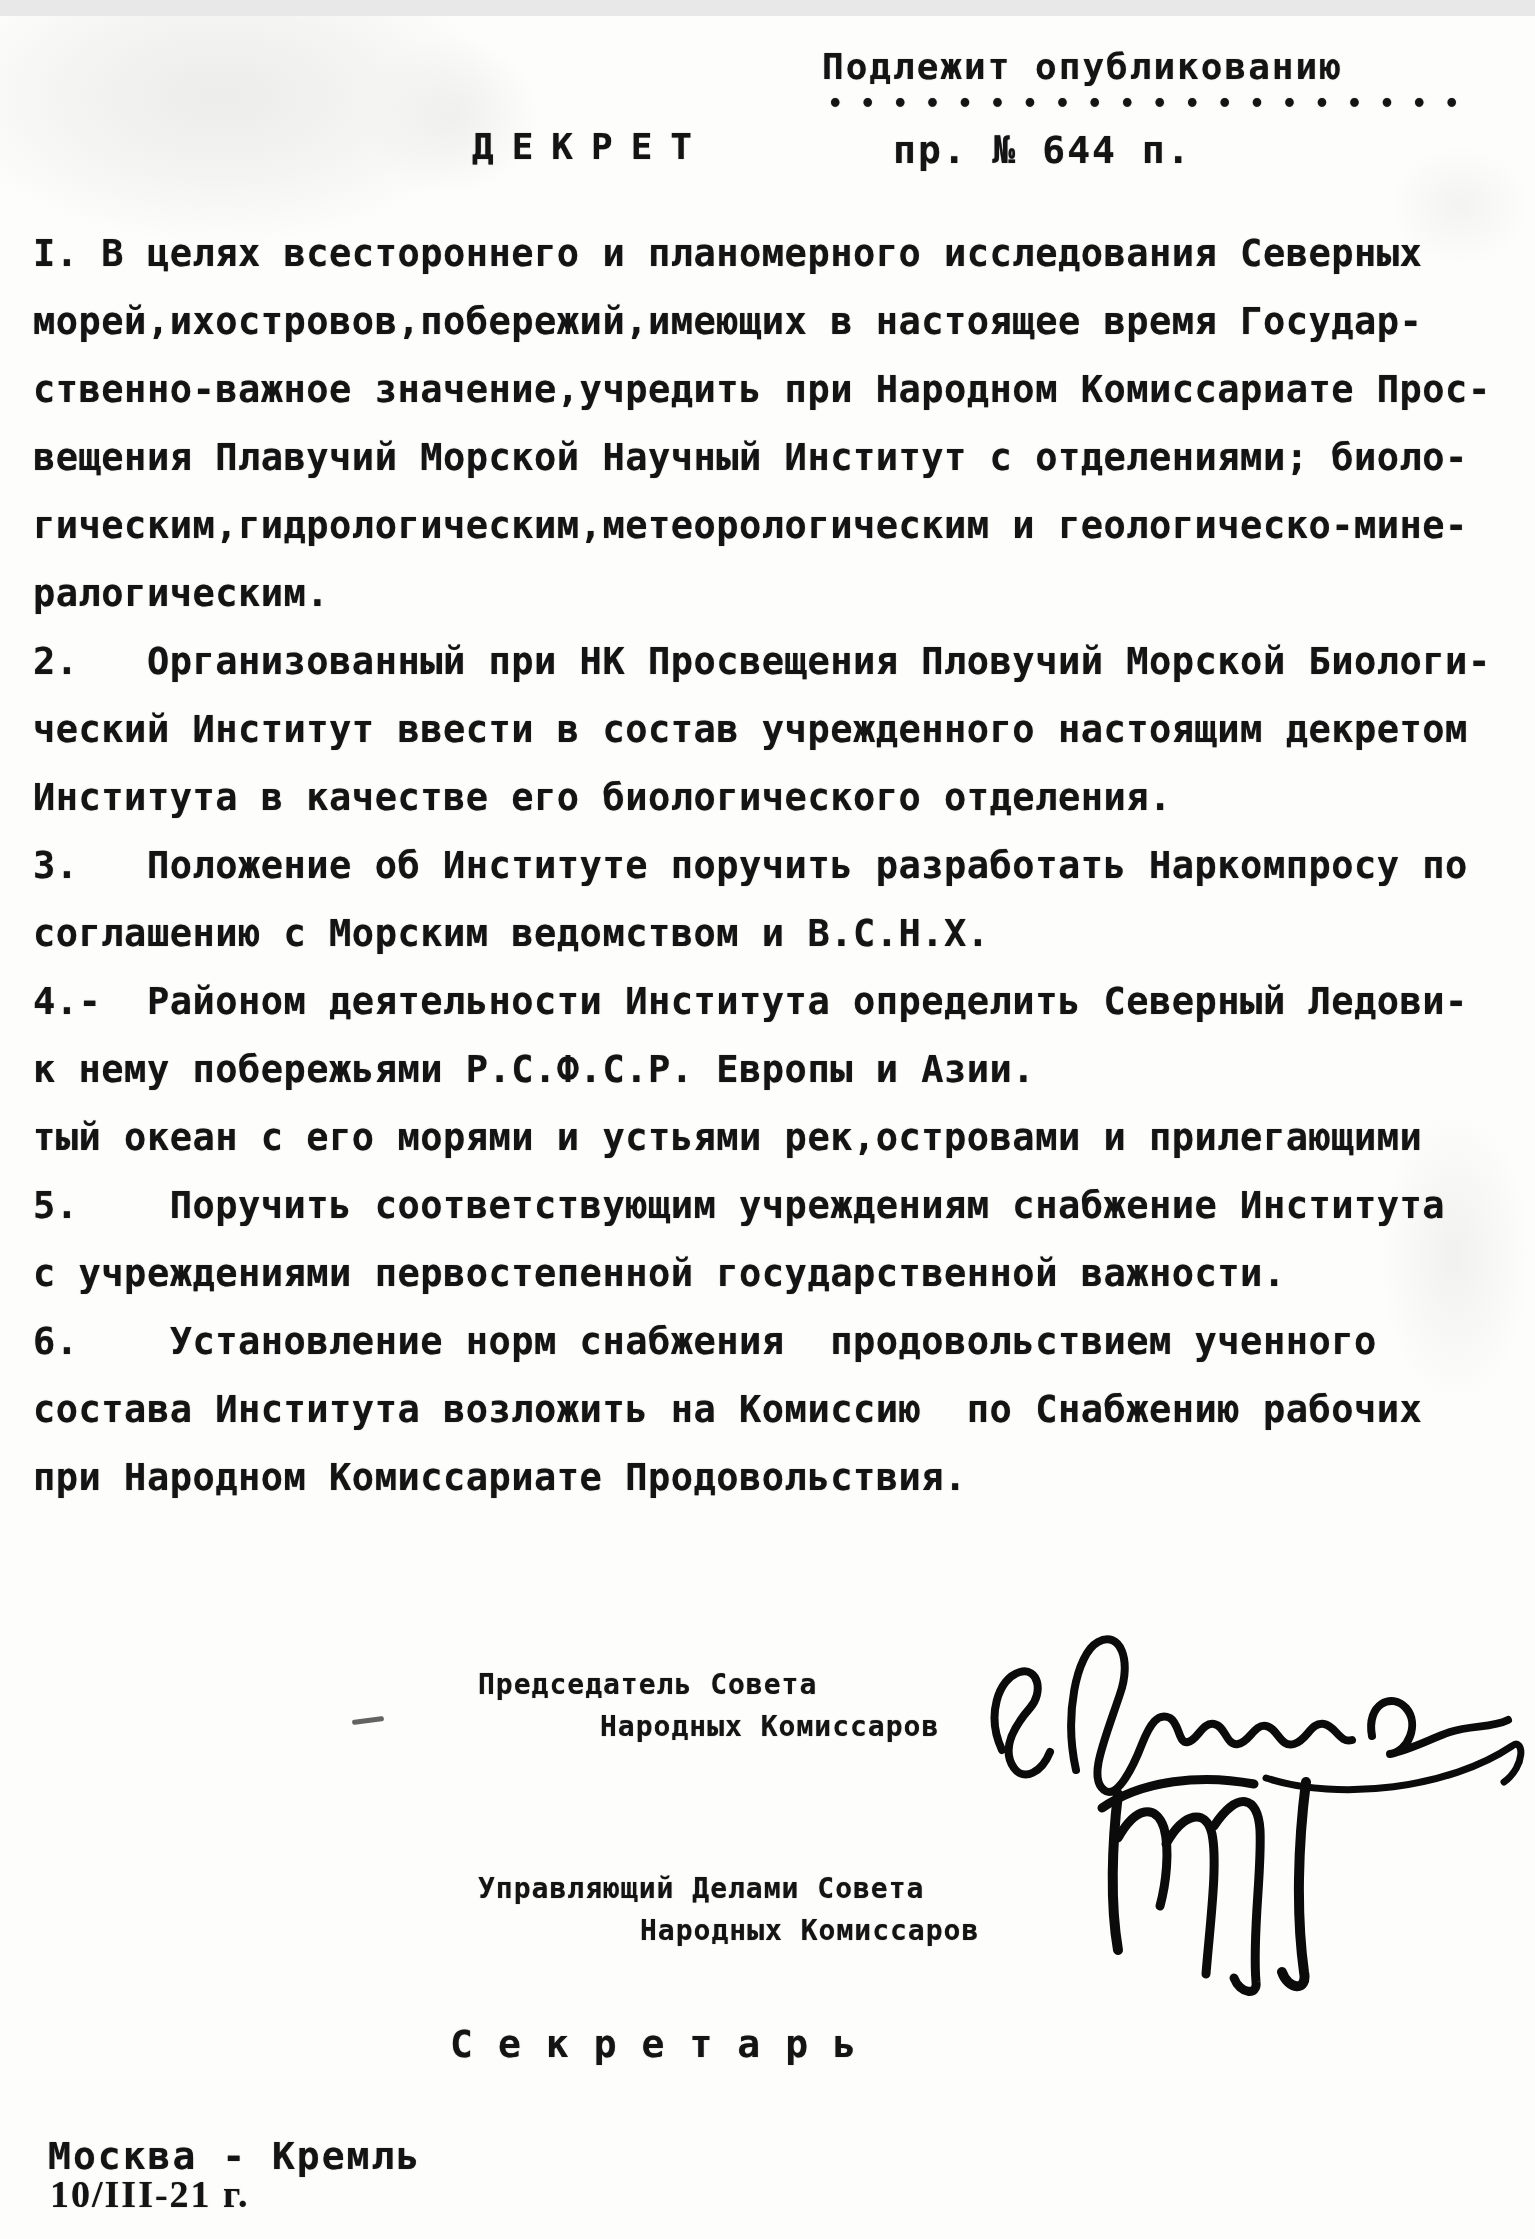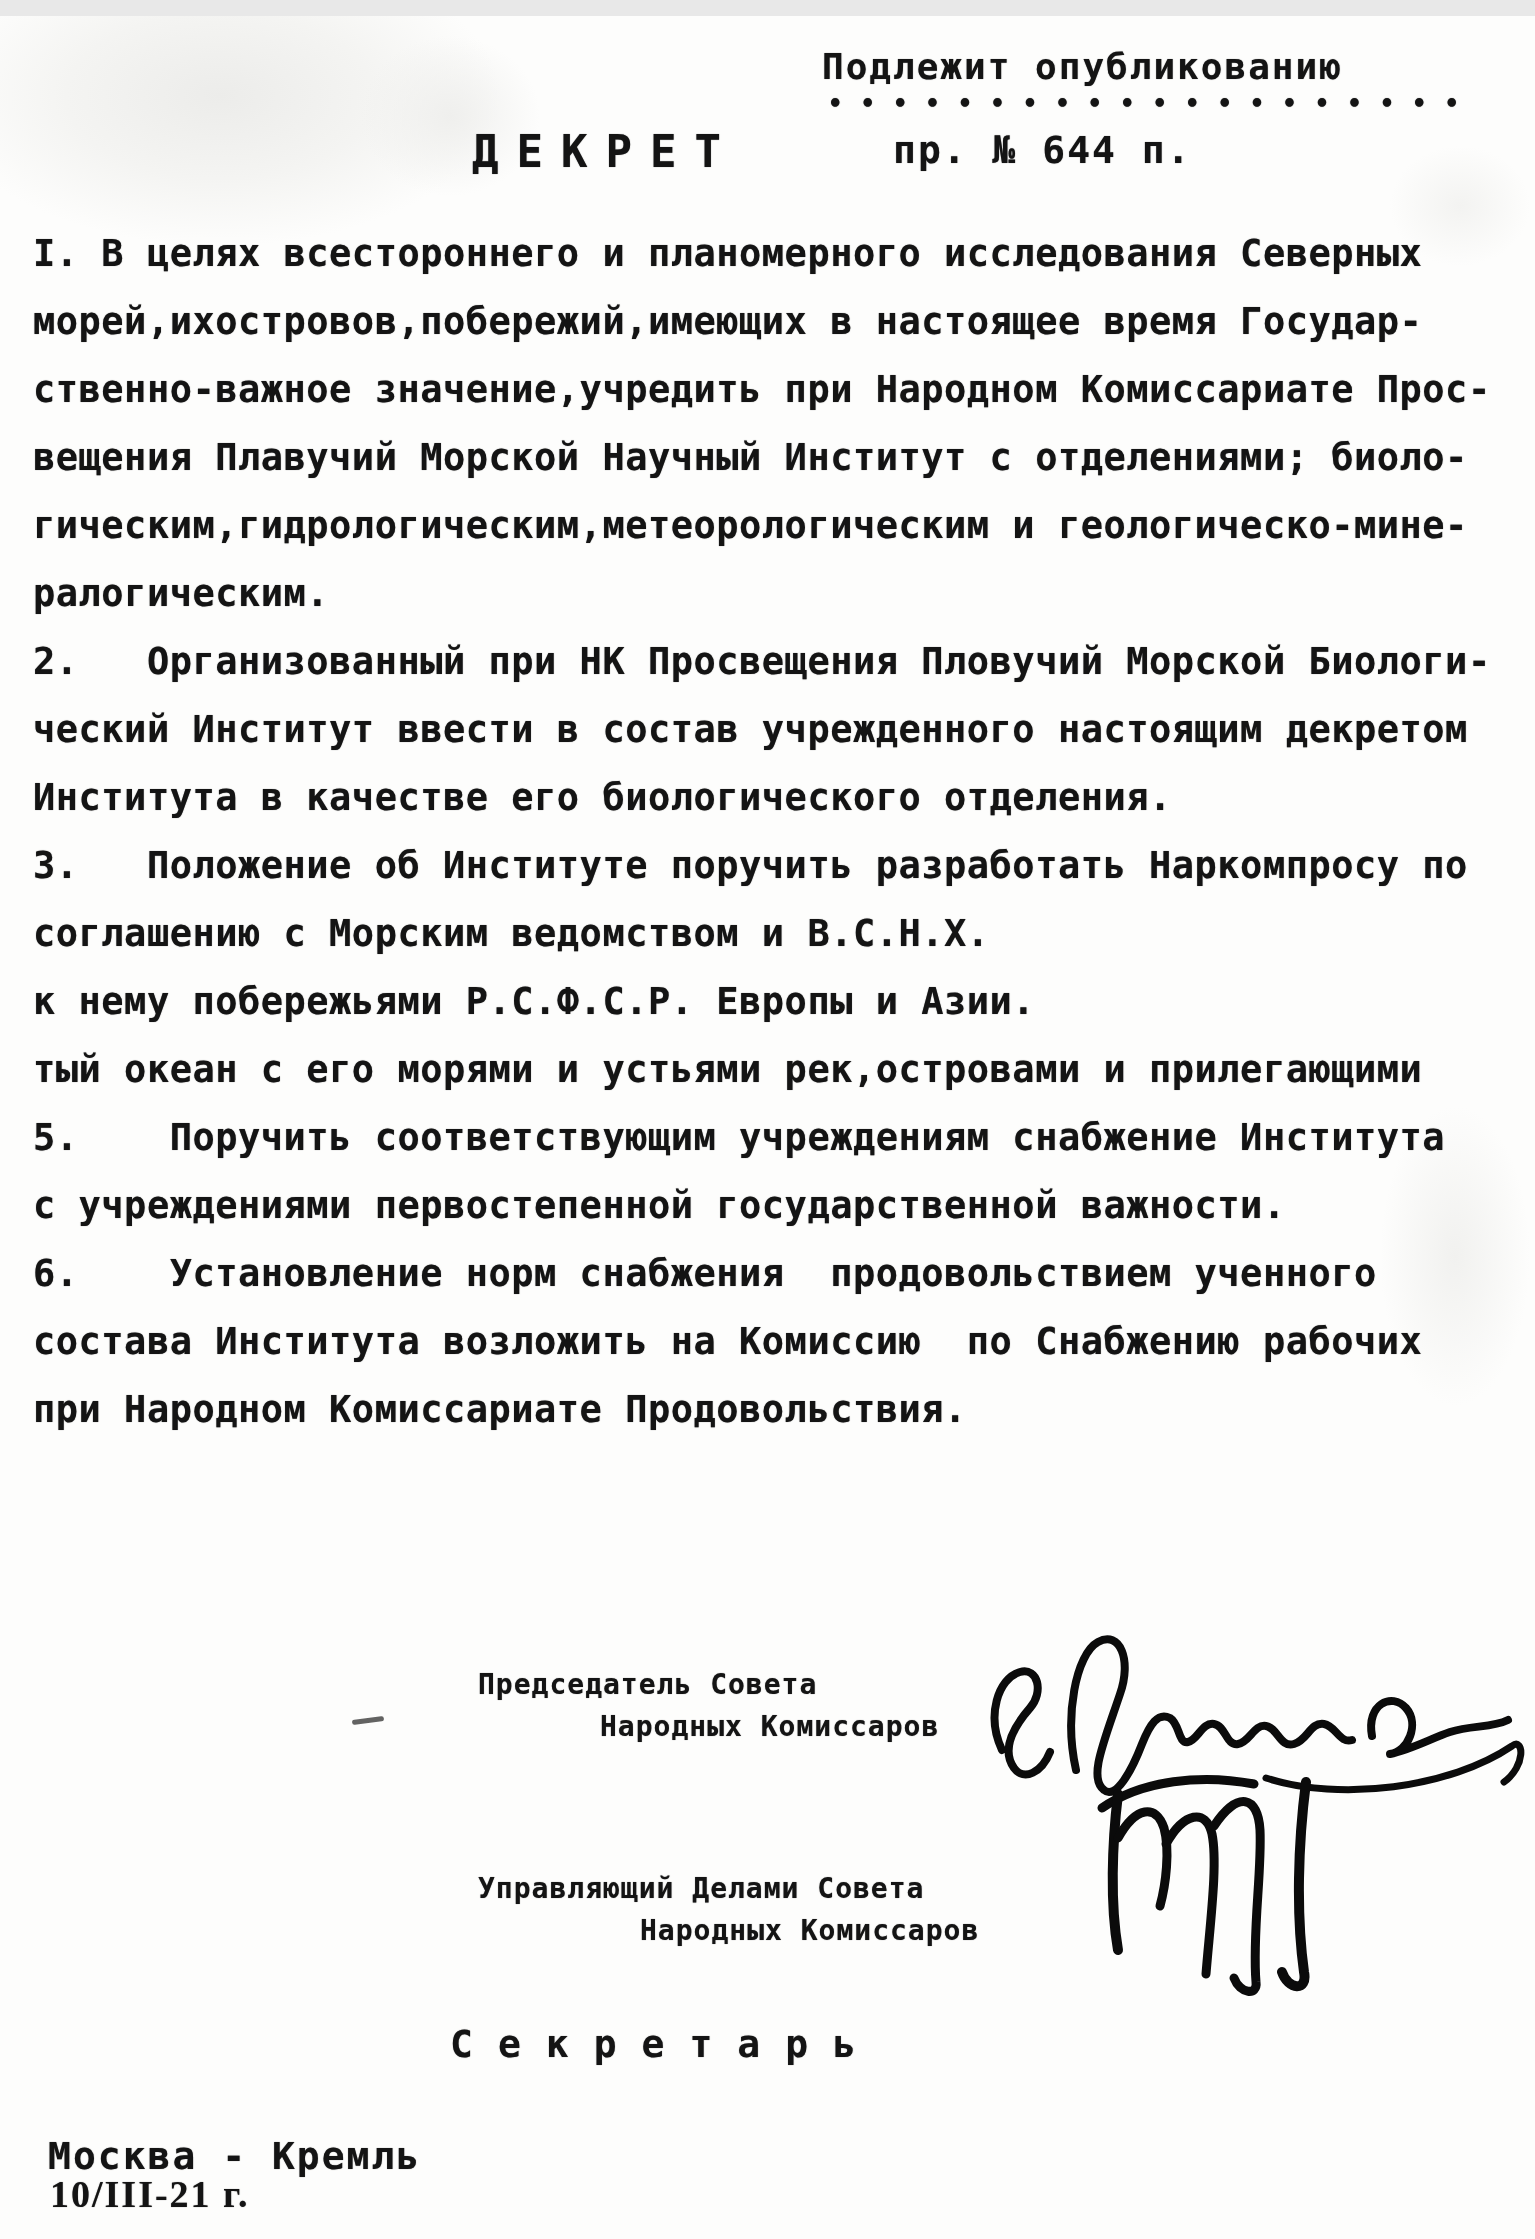--- a/index.html
+++ b/index.html
@@ -20,21 +20,21 @@
     background:radial-gradient(closest-side,#efefed 0%,rgba(255,255,255,0) 100%);}
   .smudge.s3{left:1380px;top:1090px;width:150px;height:300px;
     background:radial-gradient(closest-side,#f1f1ef 0%,rgba(255,255,255,0) 100%);border-radius:50%;}
   .smudge.s4{left:1390px;top:130px;width:140px;height:120px;
     background:radial-gradient(closest-side,#f3f3f1 0%,rgba(255,255,255,0) 100%);}
 
   .ink{font-weight:bold;text-shadow:0 0 1px rgba(10,10,10,.55);white-space:pre;}
 
   .publish-note{position:absolute;left:822px;top:30px;font-size:36px;letter-spacing:2px;}
   .dots-line{position:absolute;left:828px;top:74px;font-size:24px;letter-spacing:18px;}
-  .decree-title{position:absolute;left:472px;top:110px;font-size:44px;letter-spacing:18px;}
+  .decree-title{position:absolute;left:472px;top:110px;font-size:36px;letter-spacing:18px;}
   .protocol-ref{position:absolute;left:893px;top:112px;font-size:38px;letter-spacing:2px;}
 
   .decree-body{position:absolute;left:33px;top:204px;width:1480px;
     font-size:37px;line-height:68px;letter-spacing:.5px;}
   .body-line{font-weight:bold;text-shadow:0 0 1px rgba(10,10,10,.55);white-space:pre;}
 
   .sig-line{position:absolute;font-size:28px;letter-spacing:1px;}
   .sig1-l1{left:478px;top:1652px;}
   .sig1-l2{left:600px;top:1694px;}
   .sig2-l1{left:478px;top:1856px;}
@@ -72,20 +72,21 @@
       <div class="body-line">морей,ихостровов,побережий,имеющих в настоящее время Государ-</div>
       <div class="body-line">ственно-важное значение,учредить при Народном Комиссариате Прос-</div>
       <div class="body-line">вещения Плавучий Морской Научный Институт с отделениями; биоло-</div>
       <div class="body-line">гическим,гидрологическим,метеорологическим и геологическо-мине-</div>
       <div class="body-line">ралогическим.</div>
       <div class="body-line">2.   Организованный при НК Просвещения Пловучий Морской Биологи-</div>
       <div class="body-line">ческий Институт ввести в состав учрежденного настоящим декретом</div>
       <div class="body-line">Института в качестве его биологического отделения.</div>
       <div class="body-line">3.   Положение об Институте поручить разработать Наркомпросу по</div>
       <div class="body-line">соглашению с Морским ведомством и В.С.Н.Х.</div>
+      <div class="body-line">4.-  Районом деятельности Института определить Северный Ледови-</div>
       <div class="body-line">к нему побережьями Р.С.Ф.С.Р. Европы и Азии.</div>
       <div class="body-line">тый океан с его морями и устьями рек,островами и прилегающими</div>
       <div class="body-line">5.    Поручить соответствующим учреждениям снабжение Института</div>
       <div class="body-line">с учреждениями первостепенной государственной важности.</div>
       <div class="body-line">6.    Установление норм снабжения  продовольствием ученного</div>
       <div class="body-line">состава Института возложить на Комиссию  по Снабжению рабочих</div>
       <div class="body-line">при Народном Комиссариате Продовольствия.</div>
     </div>
 
   <div class="stray-dash"></div>

